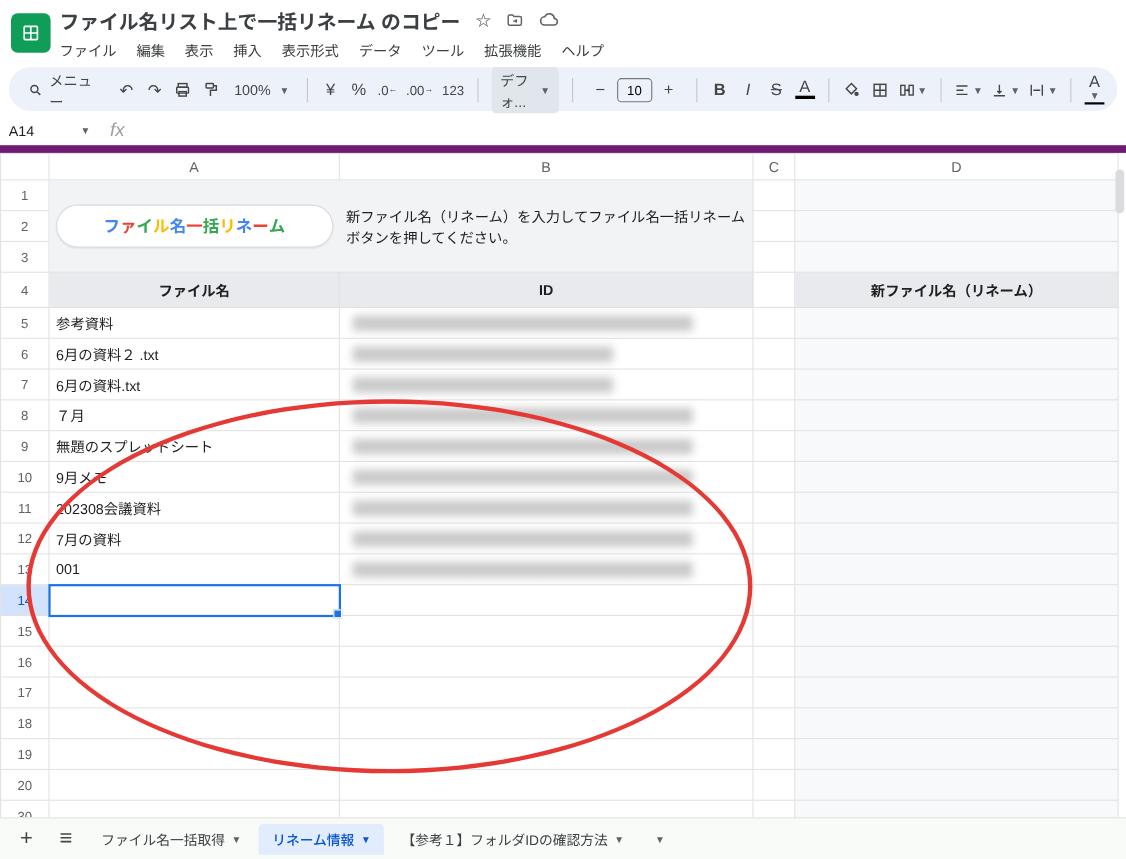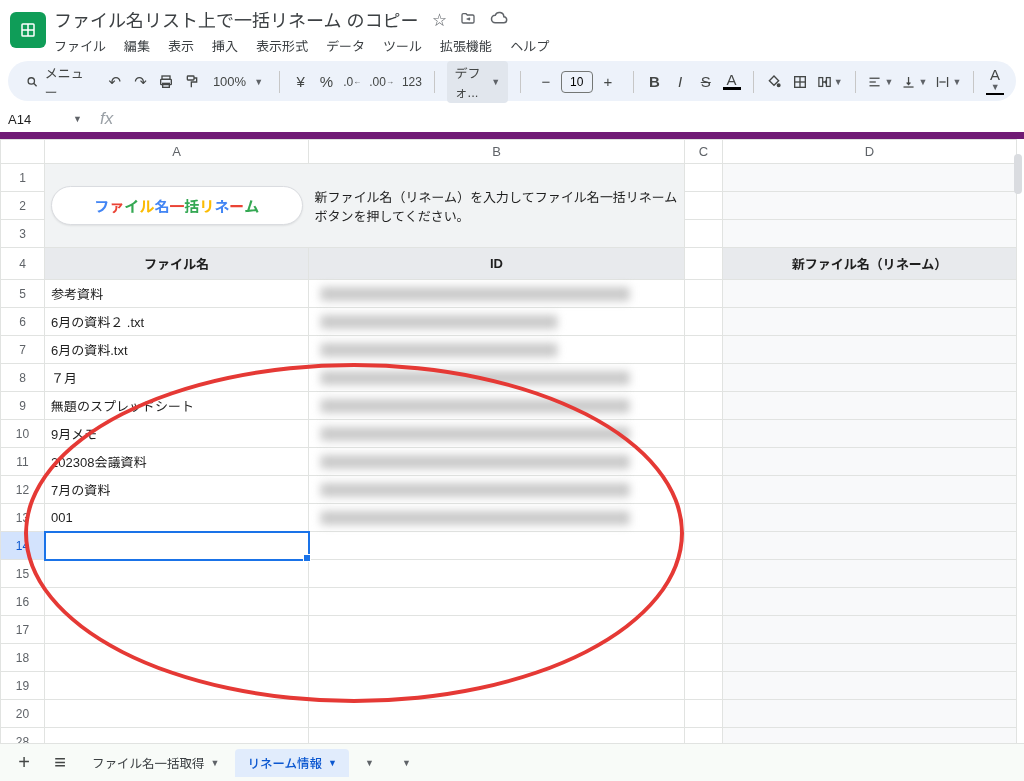--- a/index.html
+++ b/index.html
@@ -2,21 +2,21 @@
 <html><head>
 <meta charset="utf-8">
 <style>
 * { box-sizing: border-box; margin: 0; padding: 0; font-family: Arial, "Noto Sans JP", sans-serif; }
 body { width: 1024px; height: 781px; overflow: hidden; background: #fff; position: relative; }
 
 
 .header { display: flex; align-items: flex-start; padding: 6px 10px 0 10px; }
 .logo { width: 36px; height: 36px; background: #0f9d58; border-radius: 6px; display: flex; align-items: center; justify-content: center; color: #fff; font-size: 18px; margin-top: 6px; }
 .title-block { margin-left: 8px; flex: 1; }
-.title-row { display: flex; align-items: center; gap: 14px; }
+.title-row { display: flex; align-items: center; gap: 14px; font-weight: bold; }
 .doc-title { font-size: 18px; color: #3c4043; }
 .menubar { display: flex; gap: 18px; padding: 4px 0 6px 0; font-size: 13px; color: #3c4043; }
 
 
 .toolbar { border-top: 1px solid transparent; border-radius: 24px; background: #edf2fa; margin: 0 8px; padding: 4px 12px; display: flex; align-items: center; gap: 8px; height: 40px; }
 .tb-btn { width: 26px; height: 26px; display: flex; align-items: center; justify-content: center; color: #444746; border-radius: 4px; font-size: 15px; }
 .tb-sep { width: 1px; height: 22px; background: #c7c7c7; margin: 0 4px; }
 .tb-zoom, .tb-font { font-size: 13px; color: #444746; padding: 0 4px; display: flex; align-items: center; gap: 6px; }
 .tb-font { background: #e1e6ed; border-radius: 4px; padding: 2px 8px; }
 .fontsize { display: flex; align-items: center; gap: 2px; }
@@ -416,21 +416,21 @@
           <td class="shaded"></td>
         </tr>
       <tr>
           <th>20</th>
           <td></td>
           <td></td>
           <td></td>
           <td class="shaded"></td>
         </tr>
       <tr>
-          <th>28</th>
+          <th>30</th>
           <td></td>
           <td></td>
           <td></td>
           <td class="shaded"></td>
         </tr>
     </tbody>
   </table>
   <div class="annot-ellipse" style="top:224px"></div>
 </div>
 
@@ -443,18 +443,19 @@
   <div class="sb-btn">≡</div>
   <div class="tab">
       <span>ファイル名一括取得</span>
       <span class="tri">▼</span>
     </div>
   <div class="tab active">
       <span>リネーム情報</span>
       <span class="tri">▼</span>
     </div>
   <div class="tab">
+      <span>【参考１】フォルダIDの確認方法</span>
       <span class="tri">▼</span>
     </div>
   <div class="tab">
       <span class="tri">▼</span>
     </div>
 </div>
 
 </body></html>

